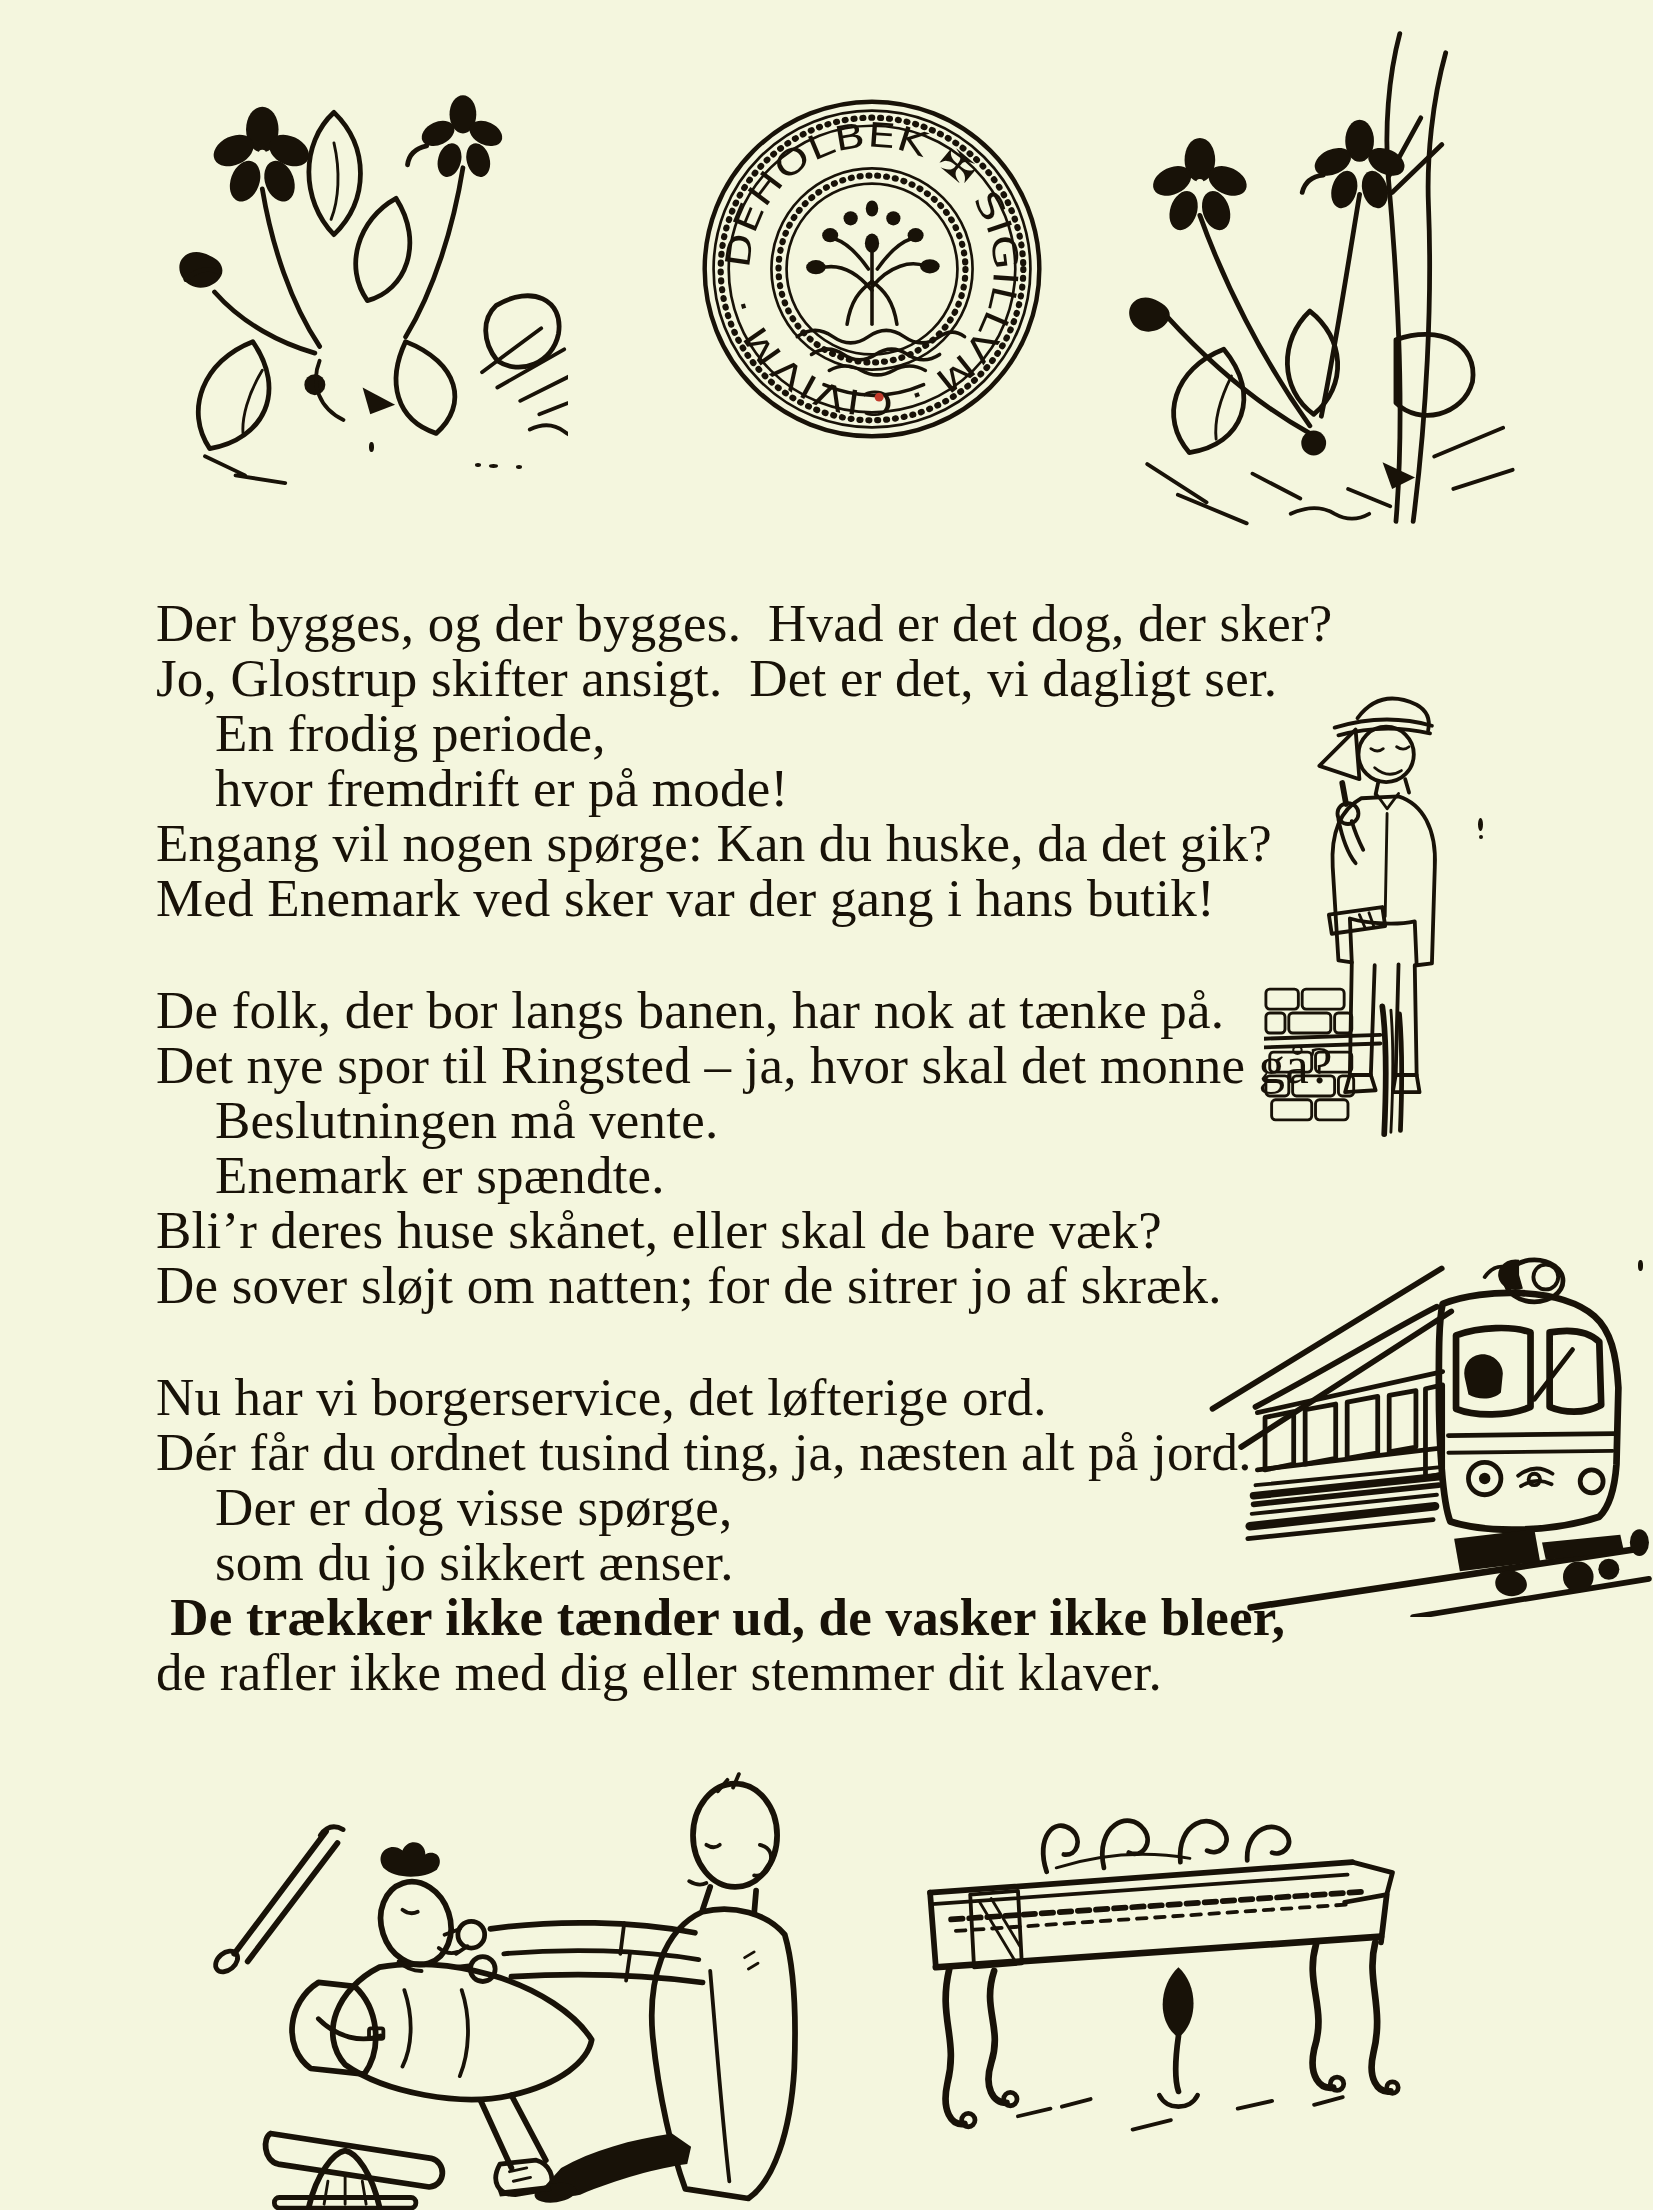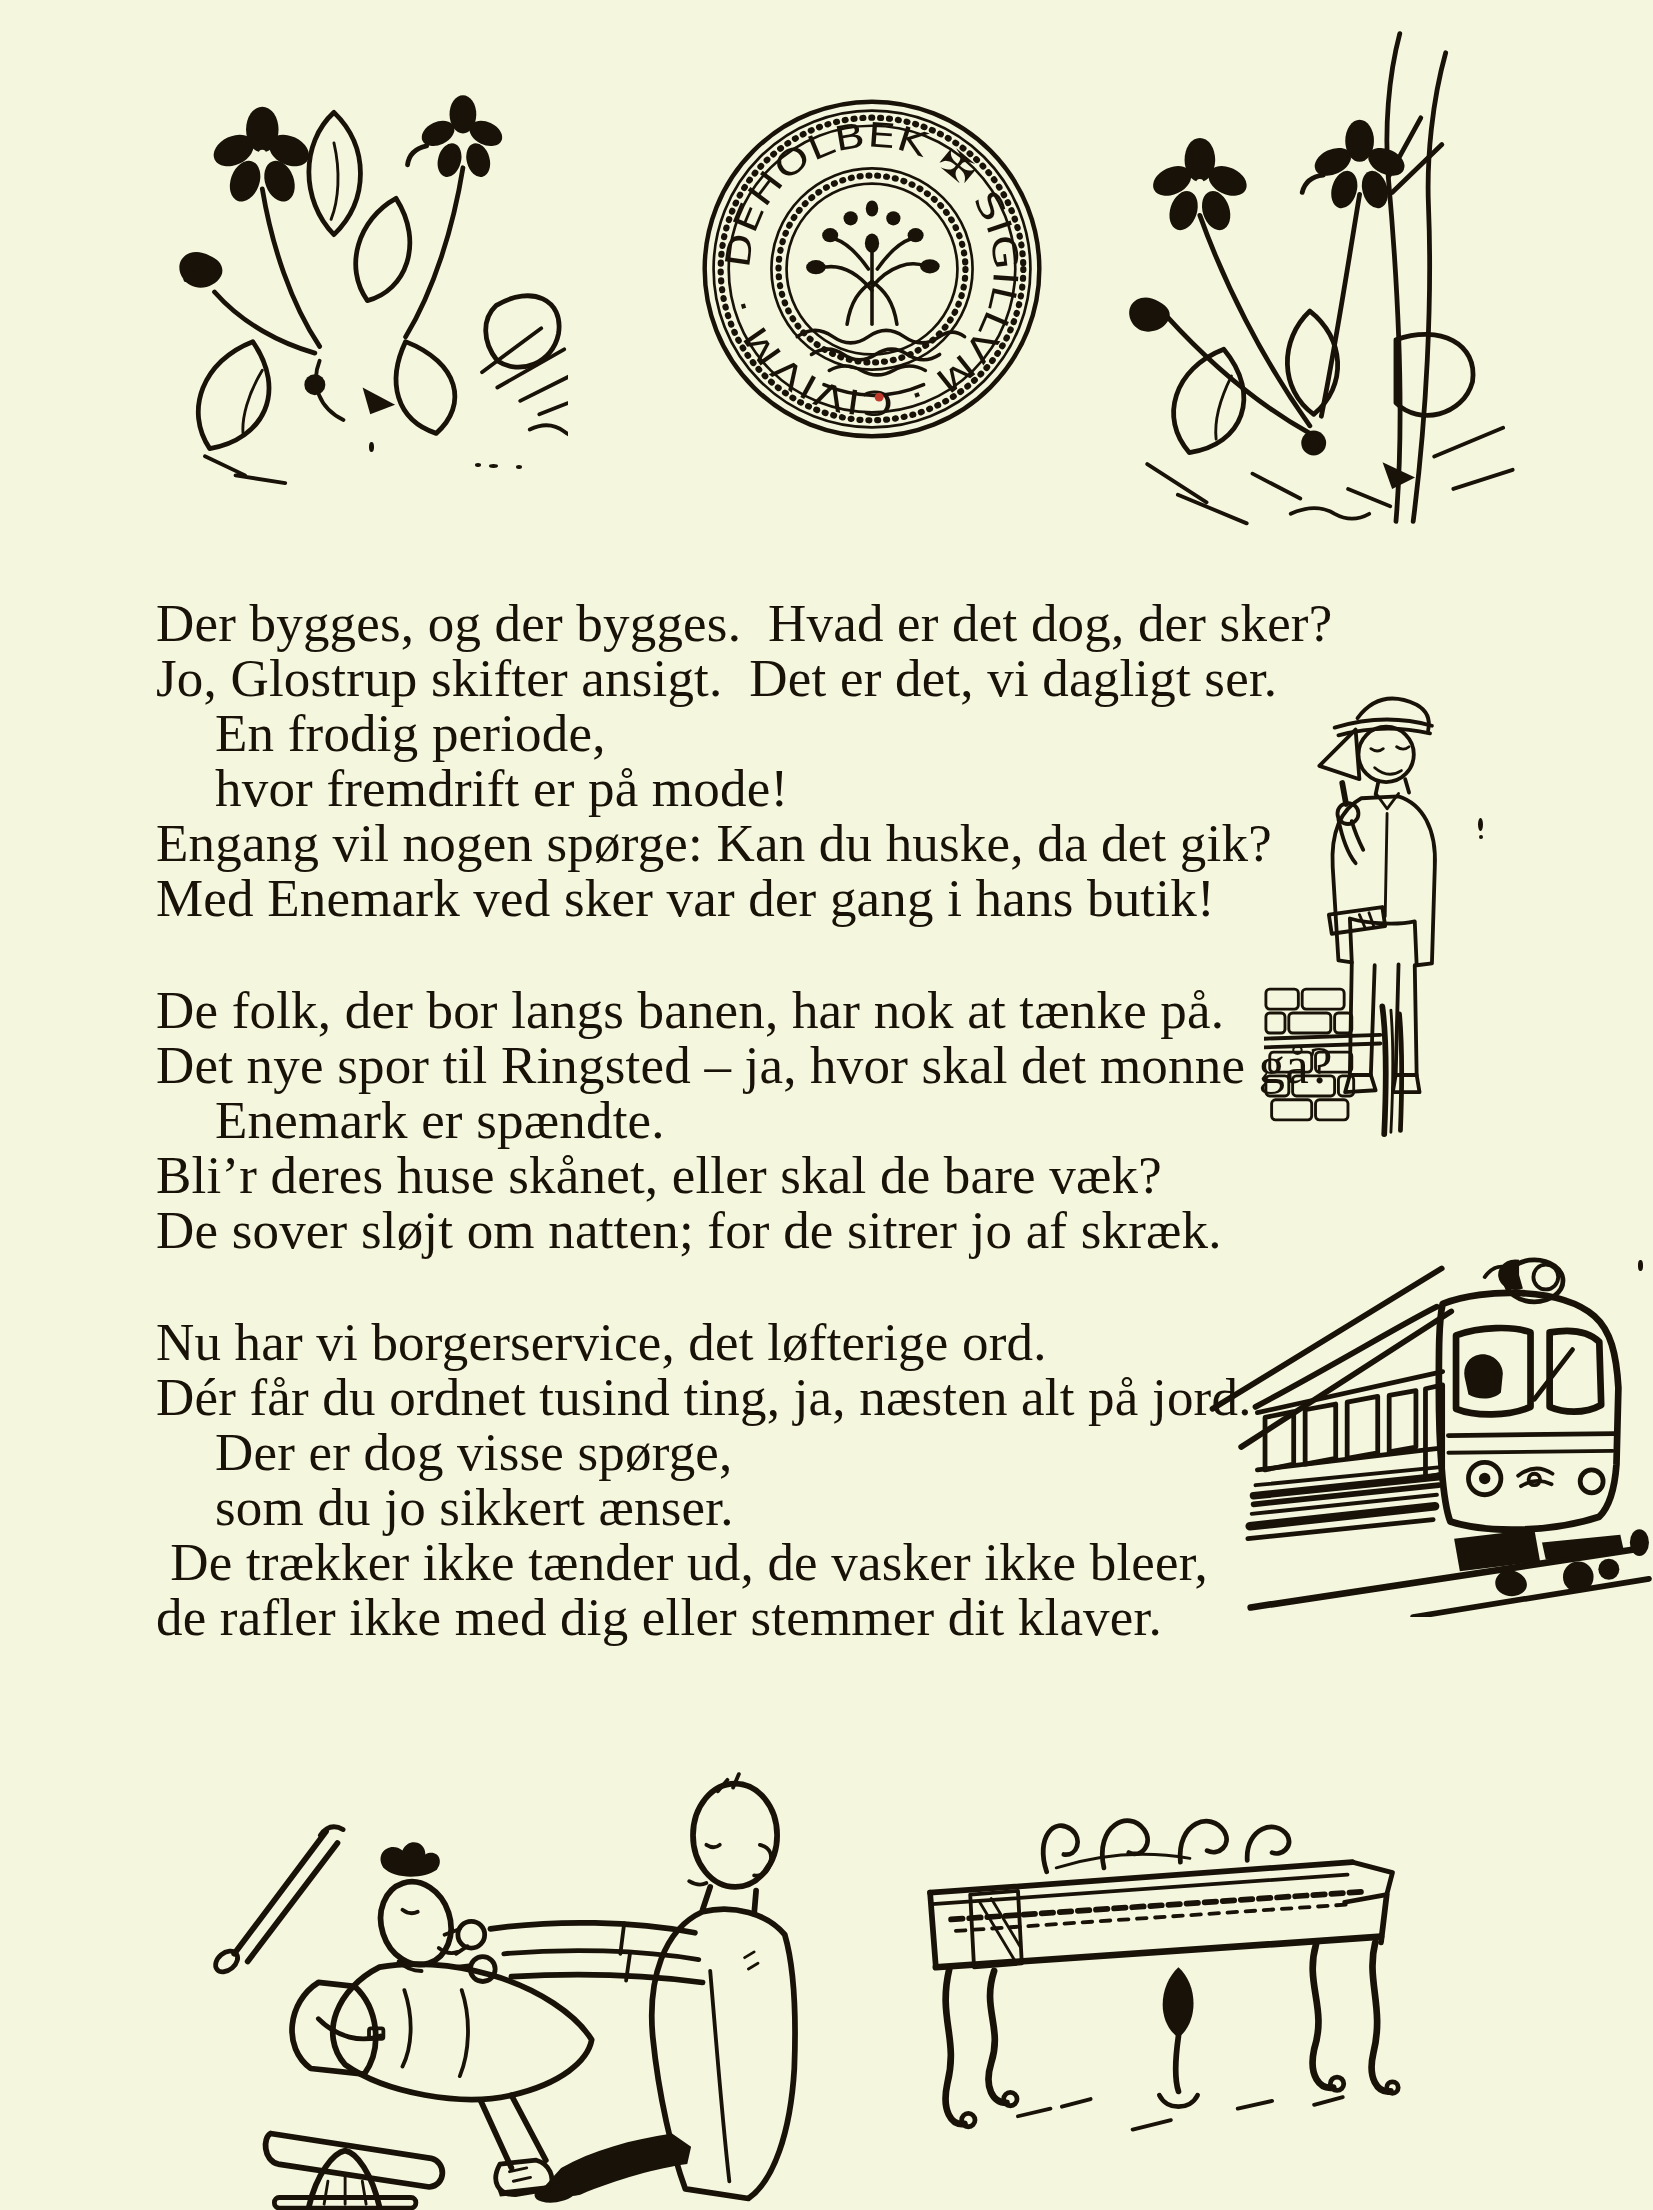--- a/index.html
+++ b/index.html
@@ -12,21 +12,21 @@
   .ink{stroke:#181208;fill:none;stroke-linecap:round;stroke-linejoin:round;}
   .fill{fill:#181208;stroke:none;}
   .poem{position:absolute;left:156px;top:596px;}
   .stanza{margin:0;}
   .stanza + .stanza{margin-top:57px;}
   .line{
     font-size:53px;line-height:55px;white-space:pre;
     letter-spacing:0.2px;
   }
   .indent{padding-left:59px;}
-  .indent-sm{padding-left:14.3px;}
+  .indent-sm{padding-left:14.3px;font-weight:bold;}
   .speck{position:absolute;background:#181208;border-radius:50%;}
 </style>
 </head>
 <body>
 
 <div class="page">
 
   <svg class="illus" style="left:119px;top:55px" width="449" height="430" viewBox="0 0 470 450">
     <g class="fill">
       <ellipse cx="150" cy="78" rx="17" ry="24"></ellipse>
@@ -353,20 +353,21 @@
       <div class="line">Der bygges, og der bygges.  Hvad er det dog, der sker?</div>
       <div class="line">Jo, Glostrup skifter ansigt.  Det er det, vi dagligt ser.</div>
       <div class="line indent">En frodig periode,</div>
       <div class="line indent">hvor fremdrift er på mode!</div>
       <div class="line">Engang vil nogen spørge: Kan du huske, da det gik?</div>
       <div class="line">Med Enemark ved sker var der gang i hans butik!</div>
     </div>
     <div class="stanza">
       <div class="line">De folk, der bor langs banen, har nok at tænke på.</div>
       <div class="line">Det nye spor til Ringsted – ja, hvor skal det monne gå?</div>
+      <div class="line indent">Beslutningen må vente.</div>
       <div class="line indent">Enemark er spændte.</div>
       <div class="line">Bli’r deres huse skånet, eller skal de bare væk?</div>
       <div class="line">De sover sløjt om natten; for de sitrer jo af skræk.</div>
     </div>
     <div class="stanza">
       <div class="line">Nu har vi borgerservice, det løfterige ord.</div>
       <div class="line">Dér får du ordnet tusind ting, ja, næsten alt på jord.</div>
       <div class="line indent">Der er dog visse spørge,</div>
       <div class="line indent">som du jo sikkert ænser.</div>
       <div class="line indent-sm">De trækker ikke tænder ud, de vasker ikke bleer,</div>

